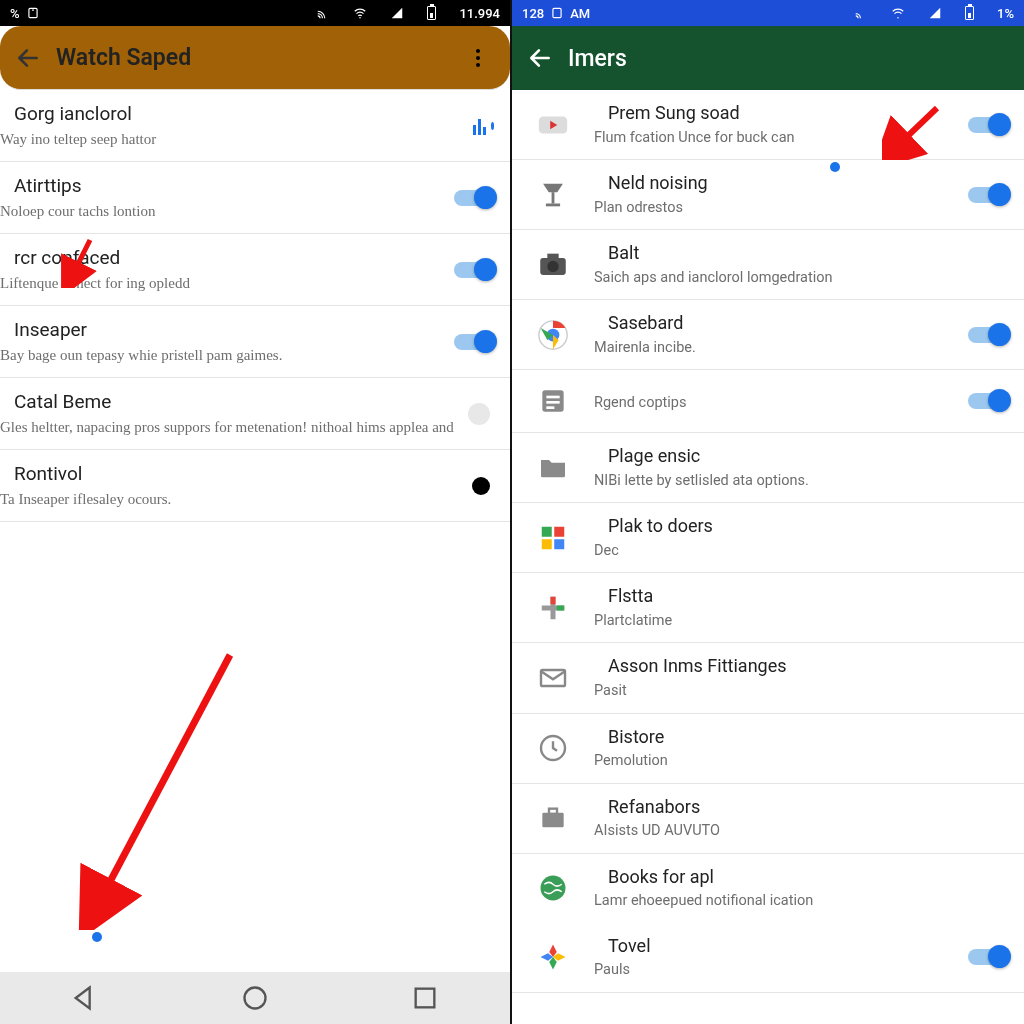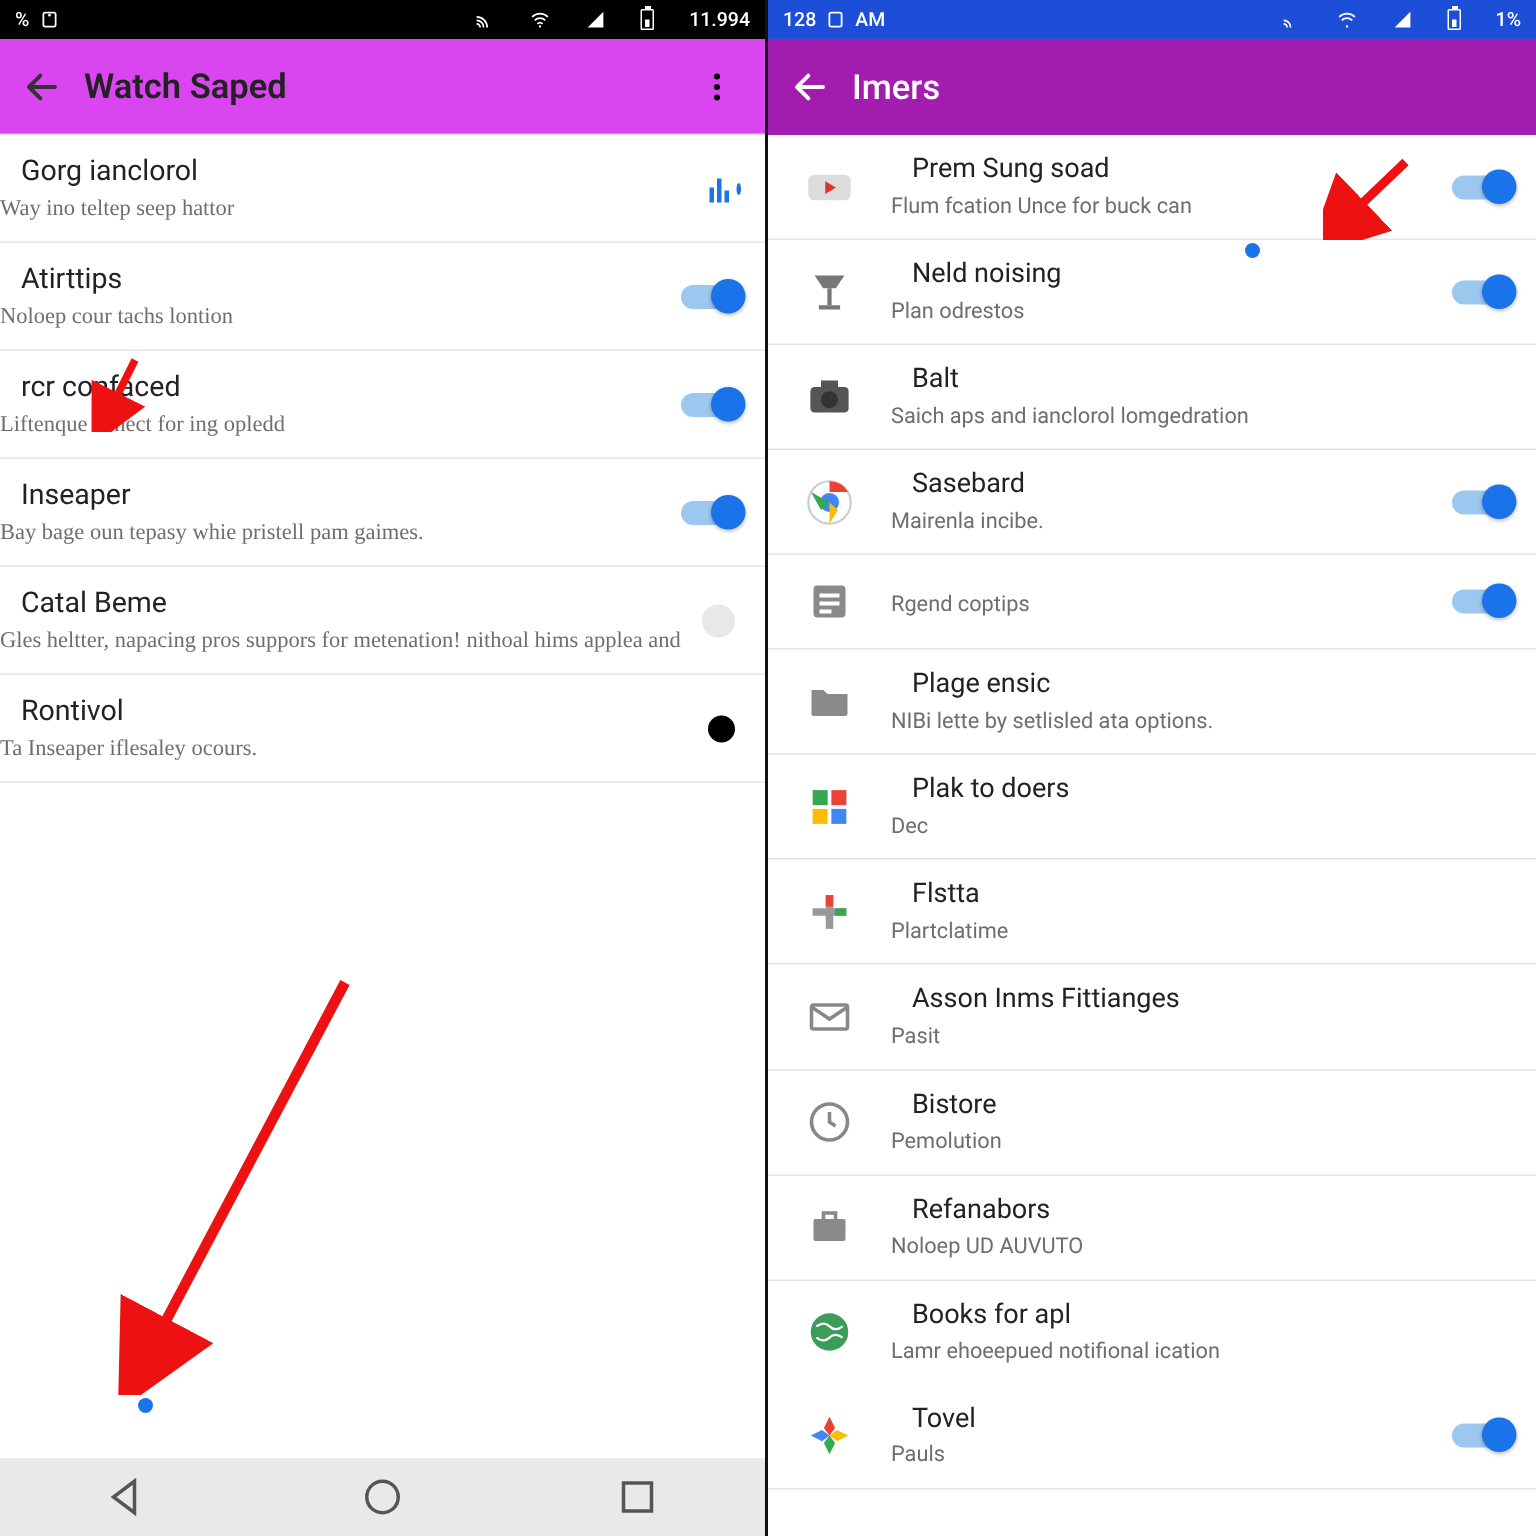--- a/index.html
+++ b/index.html
@@ -45,22 +45,22 @@
   }
   .batt::before { content:""; position:absolute; left:2px; right:2px; bottom:1px; height:40%; background: currentColor; }
   .batt::after { content:""; position:absolute; top:-3px; left:2px; width:4px; height:2px; background: currentColor; }
   
   .toolbar {
     height: 64px;
     display: flex;
     align-items: center;
     padding: 0 8px 0 4px;
   }
-  .phone.left .toolbar { background: #d946ef; color:#222; border-bottom: 1px solid #ddd; }
-  .phone.right .toolbar { background: #a21caf; color:#fff; }
+  .phone.left .toolbar { background: #a16207; color:#222; border-bottom: 1px solid #ddd; border-radius: 21px; }
+  .phone.right .toolbar { background: #14532d; color:#fff; }
   .toolbar .tb-icon {
     width: 48px; height: 48px; display:flex; align-items:center; justify-content:center;
   }
   .toolbar .tb-title { font-size: 23px; font-weight: 500; flex:1; padding-left:4px;}
   .phone.left .toolbar .tb-title { font-weight: 600; }
   
   .list { flex:1; overflow:hidden; }
   .row {
     display: flex;
     align-items: center;
@@ -445,21 +445,21 @@
 
     <div class="row">
       <div class="appicon">
           <svg width="32" height="32" viewBox="0 0 24 24">
             <rect x="4" y="8" width="16" height="11" rx="1" fill="#8a8a8a"></rect>
             <rect x="9" y="5" width="6" height="4" fill="none" stroke="#8a8a8a" stroke-width="1.8"></rect>
           </svg>
         </div>
       <div class="text">
           <div class="title">Refanabors</div>
-          <div class="subtitle">Noloep UD AUVUTO</div>
+          <div class="subtitle">AIsists UD AUVUTO</div>
         </div>
     </div>
 
     <div class="row" style="border-bottom:none;">
       <div class="appicon">
           <svg width="30" height="30" viewBox="0 0 24 24">
             <circle cx="12" cy="12" r="10" fill="#3a9d58"></circle>
             <path d="M5 9q4-3 7 0t7 0M5 15q4 3 7 0t7 0" fill="none" stroke="#fff" stroke-width="1.2"></path>
           </svg>
         </div>

